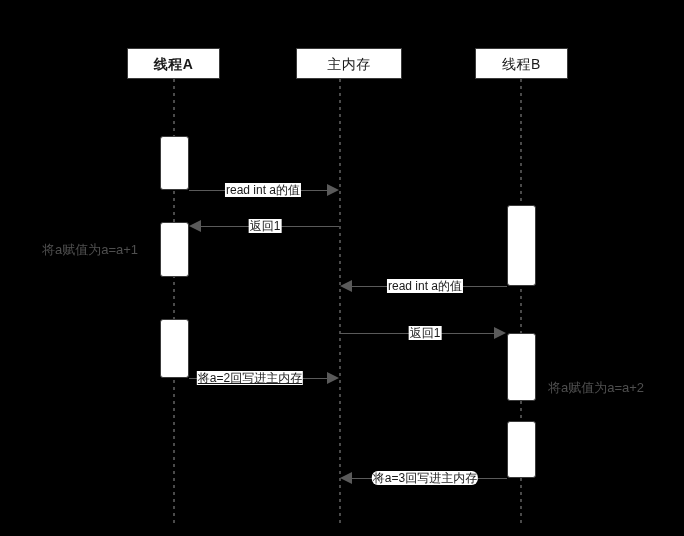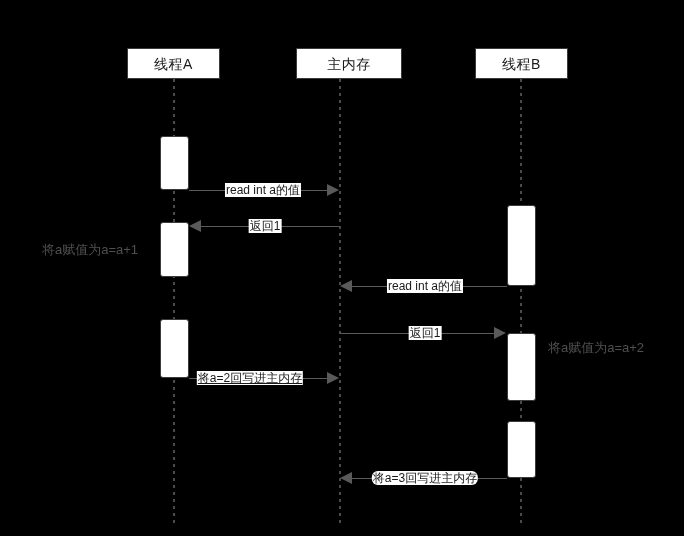--- a/index.html
+++ b/index.html
@@ -91,21 +91,21 @@
 </style>
 </head>
 <body>
 
 <div id="canvas">
 
   <div class="lifeline" style="left:173px; top:79px; height:448px;"></div>
   <div class="lifeline" style="left:339px; top:79px; height:448px;"></div>
   <div class="lifeline" style="left:520px; top:79px; height:448px;"></div>
 
-  <div class="lifeline-header" style="left:127px; top:48px; width:93px; height:31px;">
+  <div class="lifeline-header" style="left:127px; top:48px; width:93px; height:31px;font-weight:bold;">
     <span>线程A</span>
   </div>
 
   <div class="lifeline-header" style="left:296px; top:48px; width:106px; height:31px;">
     <span>主内存</span>
   </div>
 
   <div class="lifeline-header" style="left:475px; top:48px; width:93px; height:31px;">
     <span>线程B</span>
   </div>
@@ -137,15 +137,15 @@
   <div class="msg-line" style="left:189px; top:378px; width:140px;"></div>
   <div class="msg-head right" style="left:327px; top:372px;"></div>
   <div class="msg-label" style="left:250px; top:378px;text-decoration:underline;">将a=2回写进主内存</div>
 
   <div class="msg-line" style="left:352px; top:478px; width:155px;"></div>
   <div class="msg-head left" style="left:340px; top:472px;"></div>
   <div class="msg-label" style="left:425px; top:478px;border-radius:6px;">将a=3回写进主内存</div>
 
   <div class="note" style="left:42px; top:250px;">将a赋值为a=a+1</div>
 
-  <div class="note" style="left:548px; top:348px;">将a赋值为a=a+2</div>
+  <div class="note" style="left:548px; top:388px;">将a赋值为a=a+2</div>
 
 </div>
 
 </body></html>

